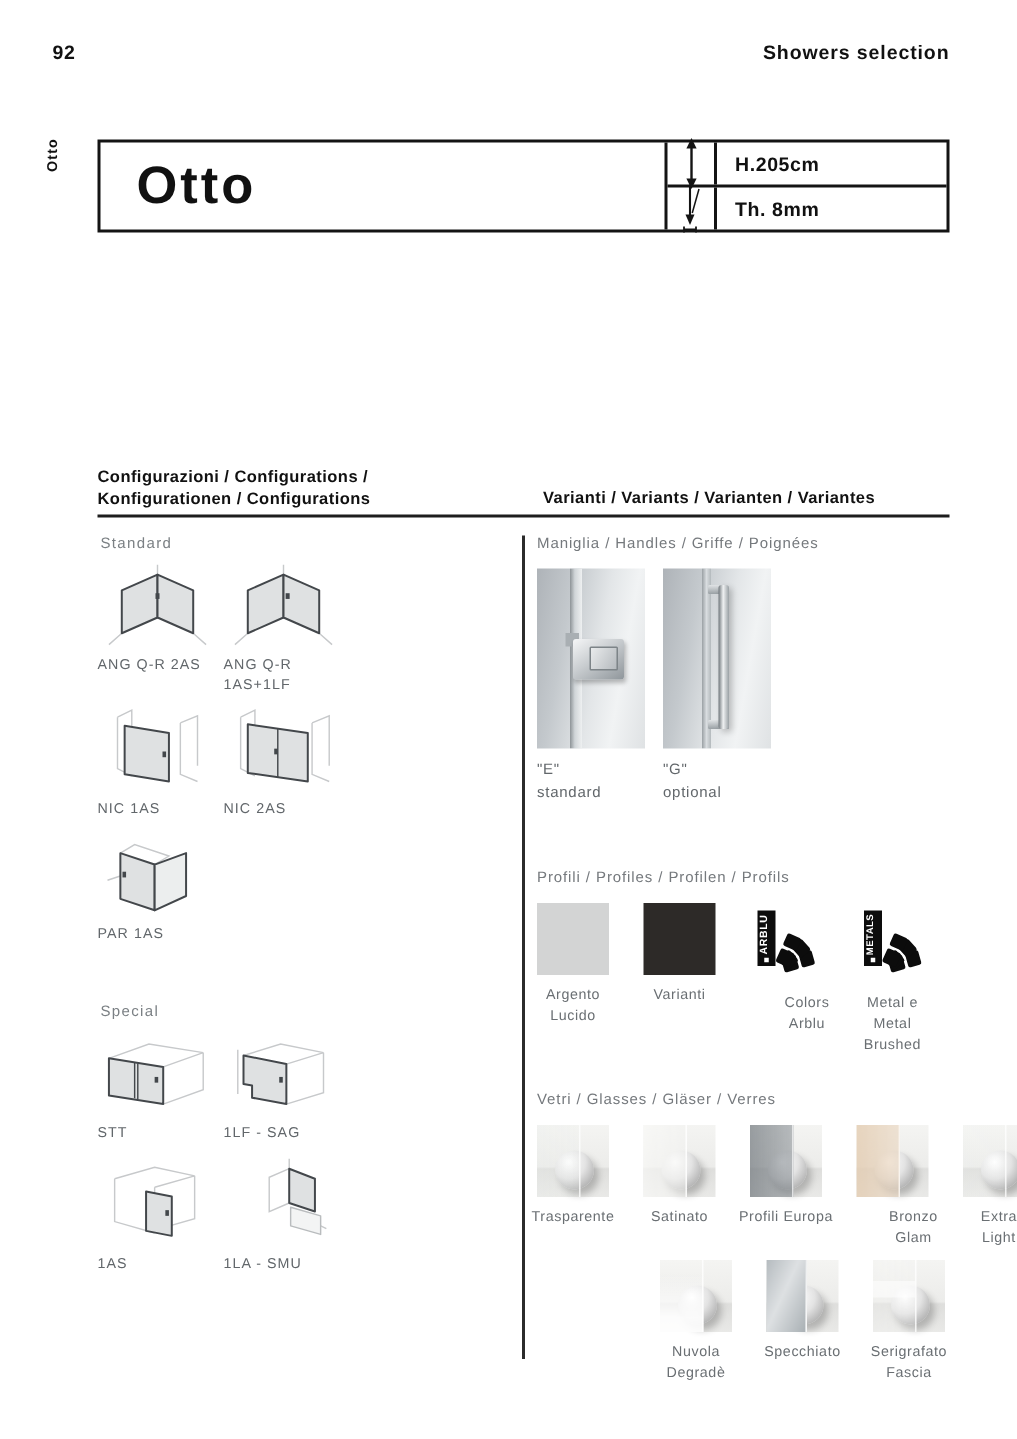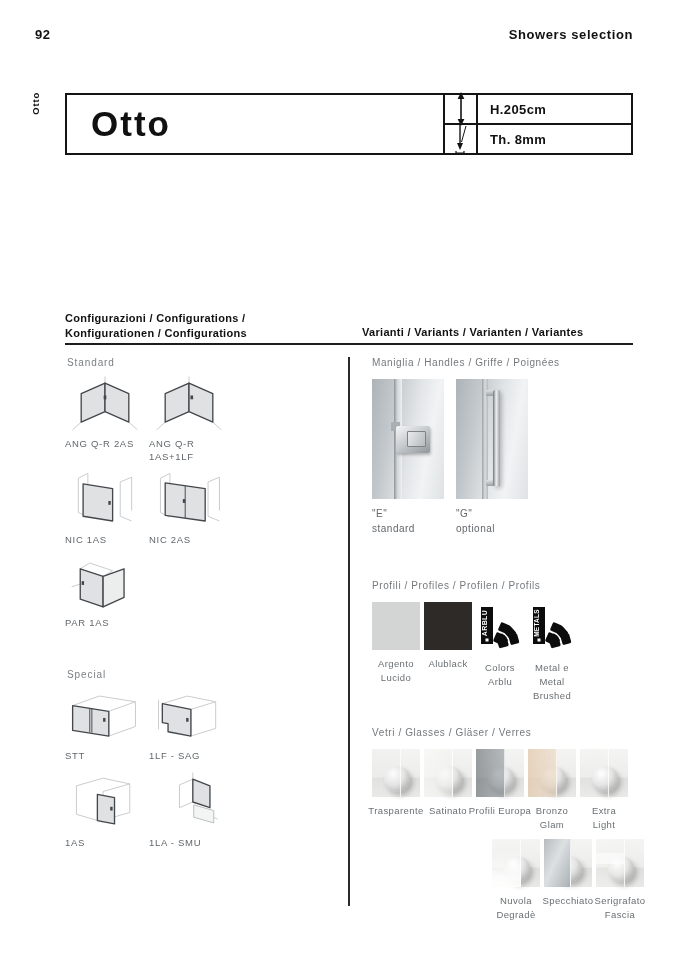--- a/index.html
+++ b/index.html
@@ -40,21 +40,21 @@
   .cfg-svg{display:block;}
   .p{fill:#dfe1e2;stroke:#43474b;stroke-width:1.4;stroke-linejoin:round;}
   .p2{fill:#eceeee;stroke:#43474b;stroke-width:1.4;stroke-linejoin:round;}
   .pl{fill:#f3f4f4;stroke:#b9bcbe;stroke-width:1;stroke-linejoin:round;}
   .g{stroke:#c7c9cb;stroke-width:1;fill:none;}
   .d{stroke:#43474b;stroke-width:1;fill:none;}
   .h{fill:#43474b;}
   .special-gap{margin-top:40px;}
 
   
-  .var-col{position:absolute;left:372px;top:357px;width:272px;}
+  .var-col{position:absolute;left:358px;top:357px;width:272px;}
   .sub-title{font-size:10px;color:#75797d;letter-spacing:.6px;margin:0 0 11px 0;}
   .handles-row{display:flex;gap:12px;}
   .handle-item{width:72px;}
   .photo{position:relative;width:72px;height:120px;overflow:hidden;
          background:linear-gradient(100deg,#aeb3b8 0%,#c4c9cd 28%,#e3e6e8 55%,#f1f3f4 74%,#dfe2e4 100%);}
   .glass-strip{position:absolute;left:22px;top:0;width:8px;height:100%;
                background:linear-gradient(to right,#8d9397,#d0d5d8 40%,#eef0f1);}
   .knob{position:absolute;left:24px;top:47px;width:34px;height:27px;border-radius:2px;
         background:linear-gradient(145deg,#f5f6f7 0%,#c9cdd0 45%,#8f969b 100%);
         box-shadow:1px 2px 3px rgba(0,0,0,.25);}
@@ -66,28 +66,28 @@
   .gbar{position:absolute;left:37px;top:11px;width:7px;height:96px;border-radius:2px;
         background:linear-gradient(to right,#6e757a,#eff1f2 45%,#99a0a4);
         box-shadow:2px 2px 4px rgba(0,0,0,.22);}
   .garm{position:absolute;left:30px;width:14px;height:6px;border-radius:1px;
         background:linear-gradient(to bottom,#e0e3e5,#99a0a4);}
   .garm.top{top:11px;} .garm.bot{top:101px;}
   .photo-label{margin-top:7px;font-size:10px;color:#62676b;letter-spacing:.5px;line-height:15px;}
 
   .profiles-block{margin-top:44px;}
   .glasses-block{margin-top:24px;}
-  .swatch-row{display:flex;gap:4px;}
+  .swatch-row{display:flex;gap:23px;}
   .swatch-row + .swatch-row{margin-top:7px;justify-content:flex-end;}
   .swatch-item{width:48px;}
   .swatch{position:relative;width:48px;height:48px;overflow:hidden;}
   .swatch-label{font-size:9.5px;color:#6a6f73;text-align:center;line-height:14px;
                 letter-spacing:.4px;margin:7px 0 0 -11px;width:70px;}
   .swatch-label.w54{width:54px;margin-left:-3px;}
-  .swatch-label.w44{width:44px;margin-left:2px;}
+  .swatch-label.w44{width:44px;margin-left:16px;}
   .swatch-label.w36{width:36px;margin-left:6px;}
   .glass-bg{position:relative;width:48px;height:48px;
             background:linear-gradient(to bottom,#f4f4f2 0%,#ececea 58%,#dededc 61%,#e9e9e7 100%);}
   .sphere{position:absolute;left:12px;bottom:5px;width:26px;height:26px;border-radius:50%;z-index:1;
           background:radial-gradient(circle at 35% 30%,#ffffff 0%,#e3e3e3 45%,#b9b9b9 75%,#999 100%);
           box-shadow:3px 4px 5px rgba(0,0,0,.22);}
   .pane{position:absolute;left:0;top:0;width:58%;height:100%;z-index:2;
         border-right:1px solid rgba(255,255,255,.75);}
   .pane.mirror{width:55%;z-index:3;}
   .fascia{position:absolute;left:0;right:0;top:30%;height:22%;background:rgba(255,255,255,.55);}
@@ -270,21 +270,21 @@
 
     <div class="profiles-block">
       <div class="sub-title">Profili / Profiles / Profilen / Profils</div>
       <div class="swatch-row">
         <div class="swatch-item">
           <div class="swatch" style="background: rgb(211, 212, 212);"></div>
           <div class="swatch-label w54">Argento Lucido</div>
         </div>
         <div class="swatch-item">
           <div class="swatch" style="background: rgb(45, 42, 40);"></div>
-          <div class="swatch-label w54">Alublack</div>
+          <div class="swatch-label w54">Varianti</div>
         </div>
         <div class="swatch-item">
           <svg class="swatch" width="48" height="48" viewBox="0 0 48 48">
             <rect x="5" y="5" width="12" height="37" fill="#0c0c0c"></rect>
             <rect x="9.5" y="36.5" width="3" height="3" fill="#ffffff"></rect>
             <text x="11" y="21" transform="rotate(-90 11 21)" text-anchor="middle" font-size="7" font-weight="bold" fill="#ffffff" letter-spacing="0.4">ARBLU</text>
             <g fill="#0c0c0c">
               <g transform="rotate(-16 21 42)">
                   <rect x="22" y="37" width="10" height="10" rx="1.5"></rect>
                   <rect x="34" y="37" width="9" height="10" rx="1.5"></rect>

